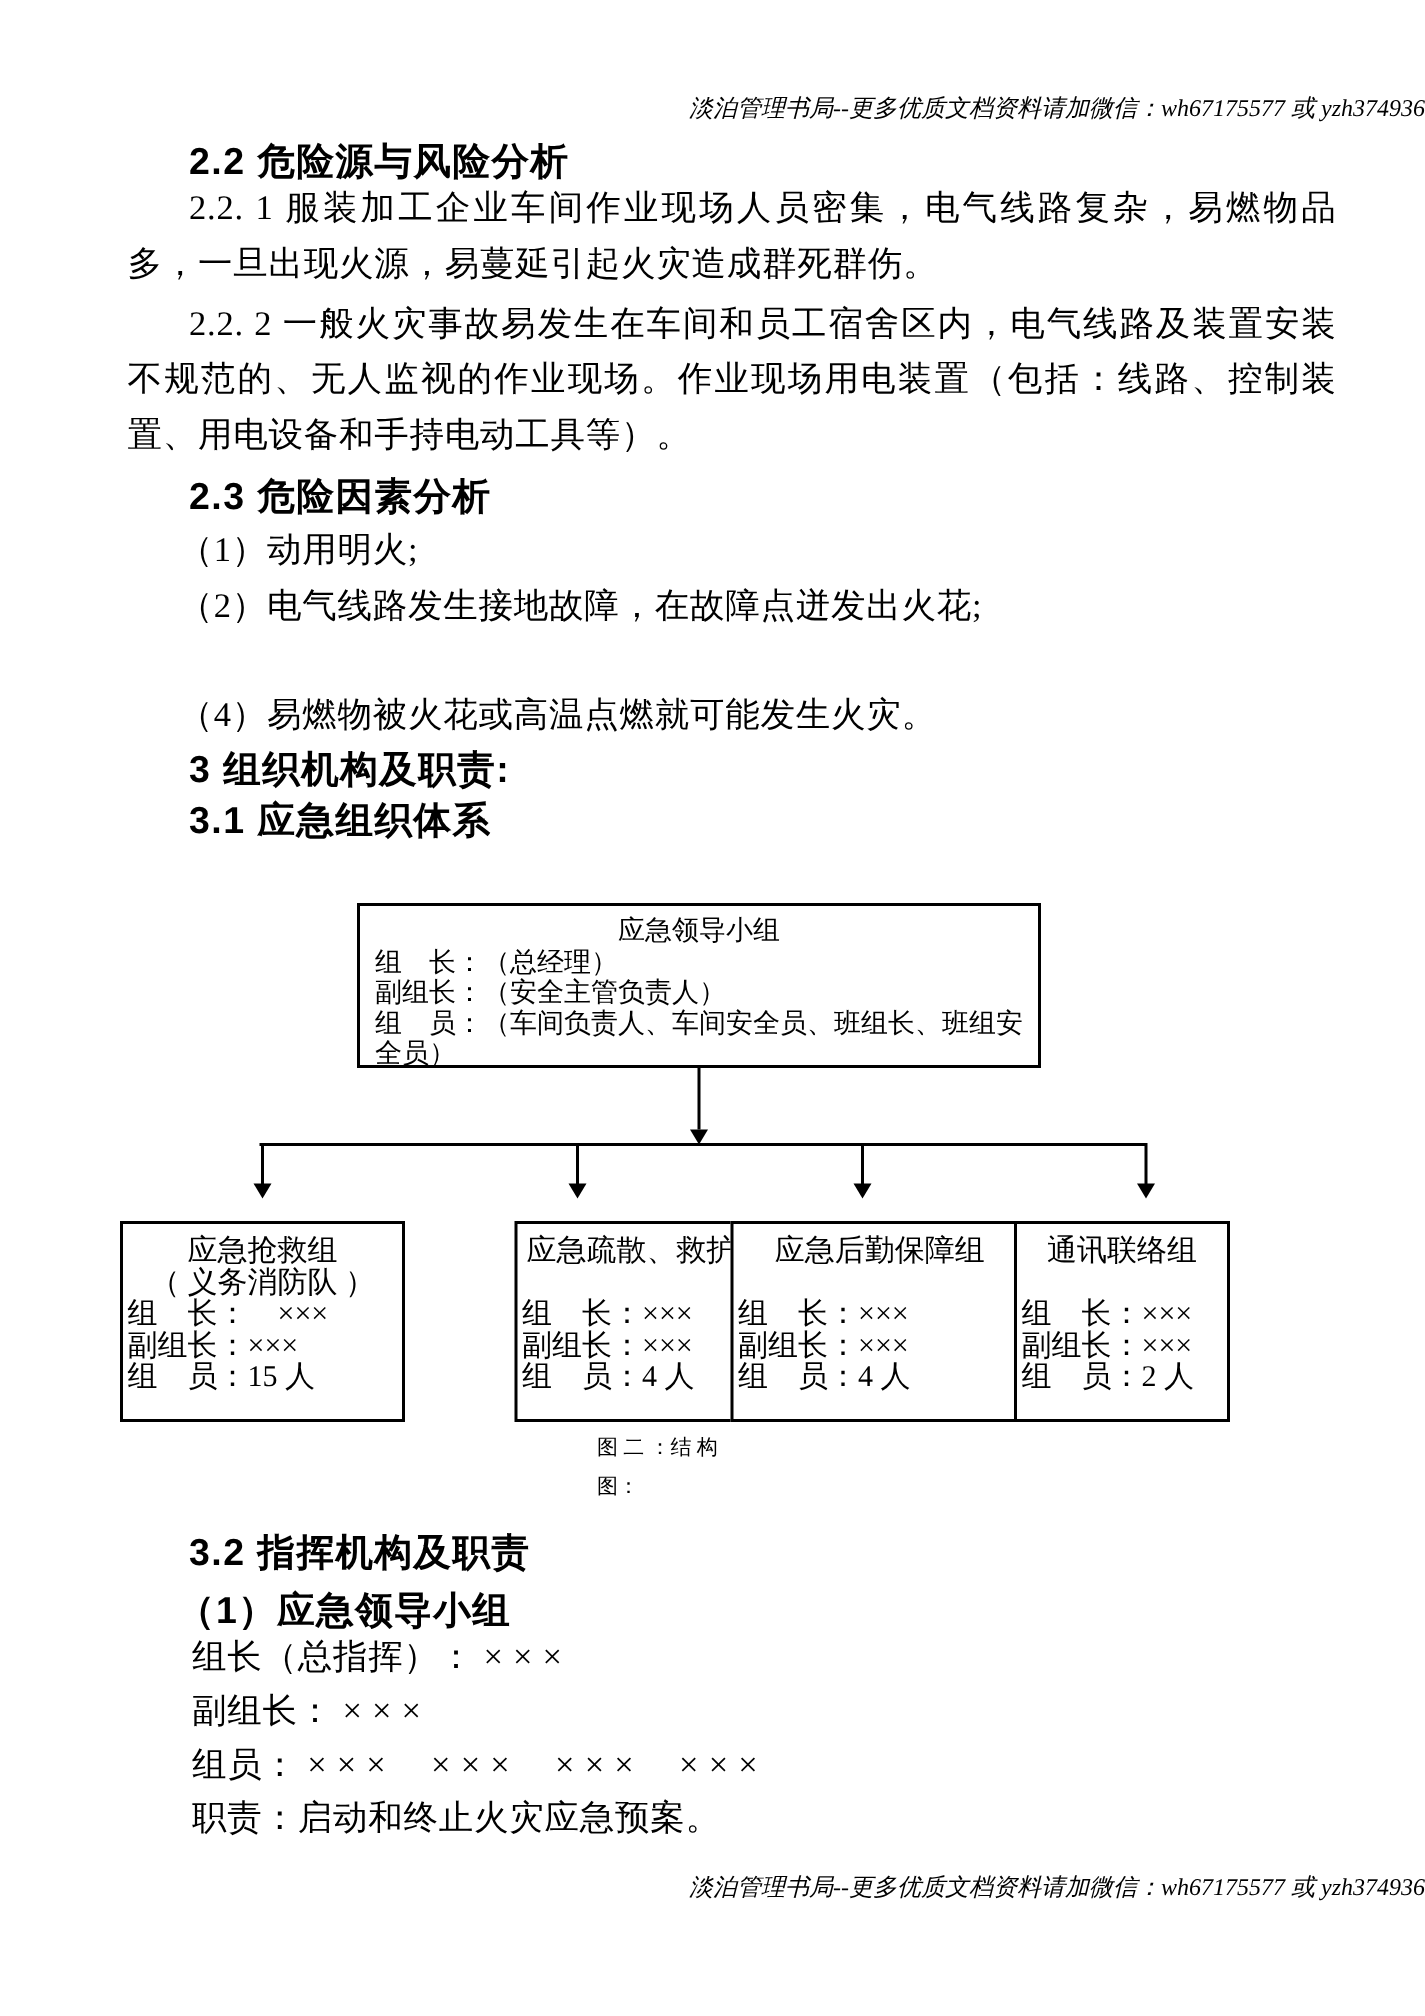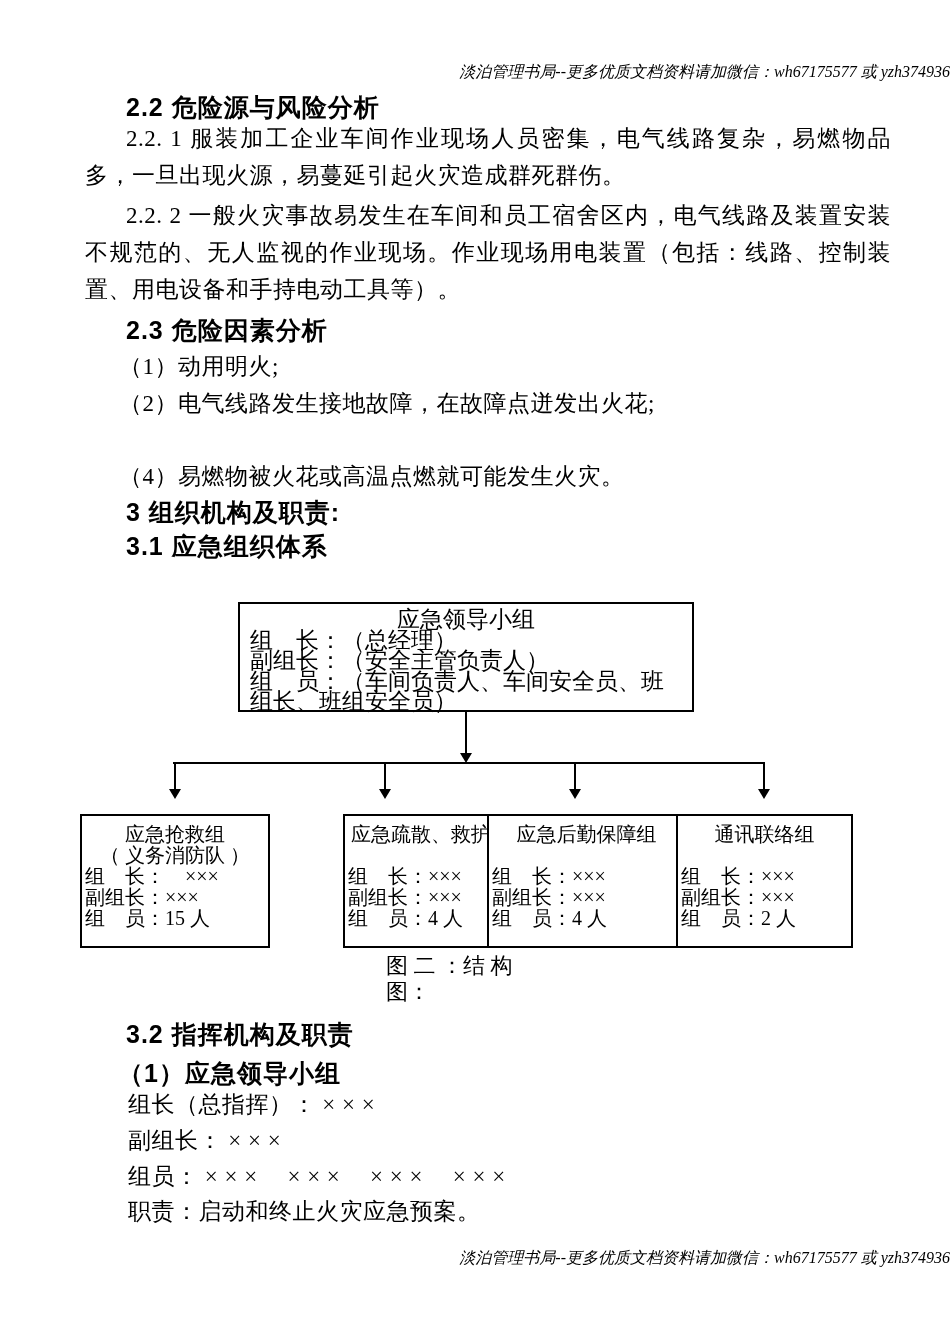--- a/index.html
+++ b/index.html
@@ -32,52 +32,52 @@
   .bline {
     position:absolute; left:128px; font-size:23px; white-space:nowrap;
     letter-spacing:0.5px;
   }
   .obox {
     position:absolute; border:2px solid #000000; box-sizing:border-box;
     background:#ffffff;
   }
   .leader-box {
     left:238px; top:602px; width:456px; height:110px;
-    font-size:23px; line-height:20.5px; padding:6px 10px 0;
+    font-size:18px; line-height:20.5px; padding:6px 10px 0;
   }
   .obox-title { text-align:center; }
   .gbox {
     top:814px; height:134px;
     font-size:20px; line-height:21px; padding:8px 3px 0;
   }
   .gbox-sub { text-align:center; min-height:21px; }
   #gbox-0 { left:80px;  width:190px; }
   #gbox-1 { left:297px; width:176px;margin-left:46px; }
   #gbox-2 { left:487px; width:199px; }
-  #gbox-3 { left:676px; width:177px; }
+  #gbox-3 { left:676px; width:144px; }
   .cline { position:absolute; background:#000000; }
   #l-center { left:465px; top:712px; width:2px; height:41px; }
   #l-h      { left:173px; top:762px; width:592px; height:2px; }
   #l-d0 { left:174px; top:764px; width:2px; height:26px; }
   #l-d1 { left:384px; top:764px; width:2px; height:26px; }
   #l-d2 { left:574px; top:764px; width:2px; height:26px; }
   #l-d3 { left:763px; top:764px; width:2px; height:26px; }
   .arr {
     position:absolute; width:0; height:0;
     border-left:6px solid transparent; border-right:6px solid transparent;
     border-top:10px solid #000000;
   }
   #a-center { left:460px; top:753px; }
   #a-d0 { left:169px; top:789px; }
   #a-d1 { left:379px; top:789px; }
   #a-d2 { left:569px; top:789px; }
   #a-d3 { left:758px; top:789px; }
   .caption {
-    position:absolute; left:386px; top:953px;
-    font-size:22px; line-height:26px; white-space:nowrap;
+    position:absolute; left:398px; top:953px;
+    font-size:14px; line-height:26px; white-space:nowrap;
   }
 </style>
 </head>
 <body>
 
 <div class="page">
 
   <div class="hf top">淡泊管理书局--更多优质文档资料请加微信：wh67175577 或 yzh374936</div>
 
   <div class="h" style="top:91px">2.2 危险源与风险分析</div>

